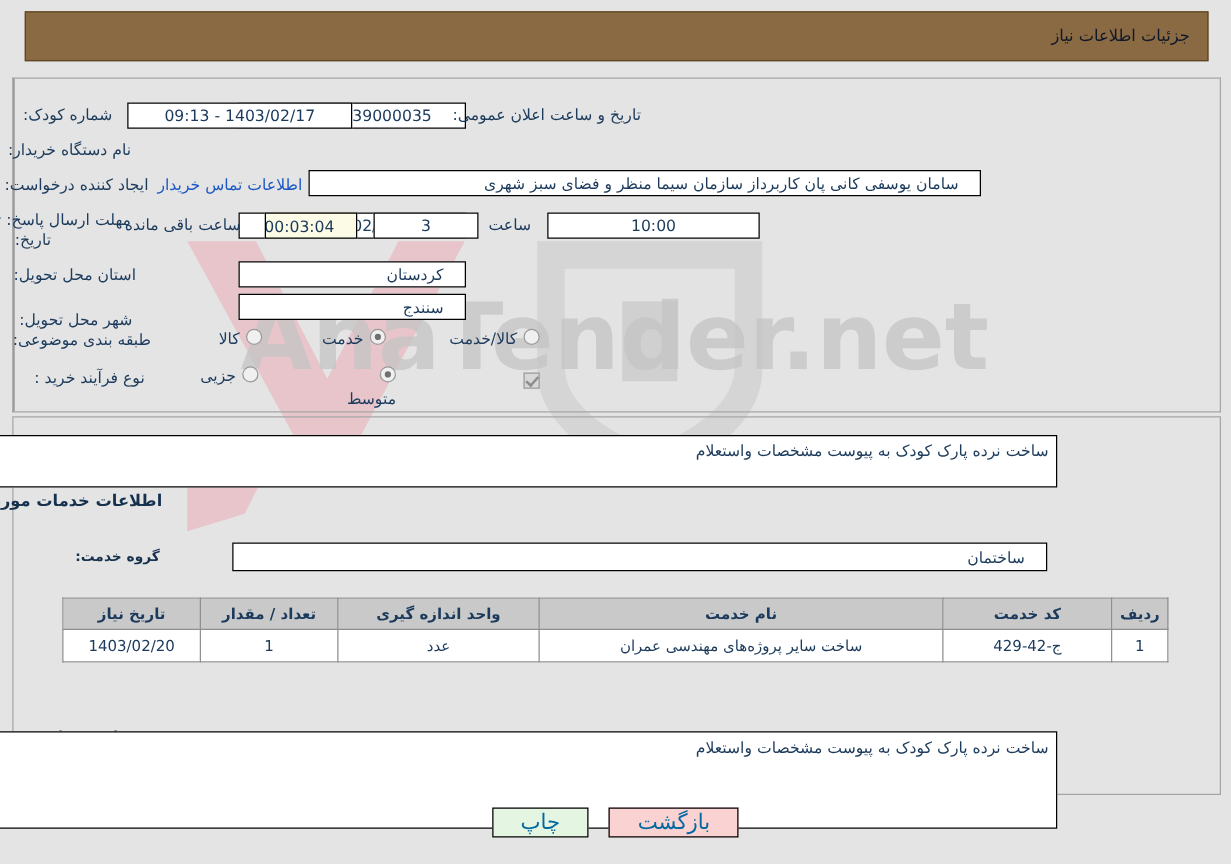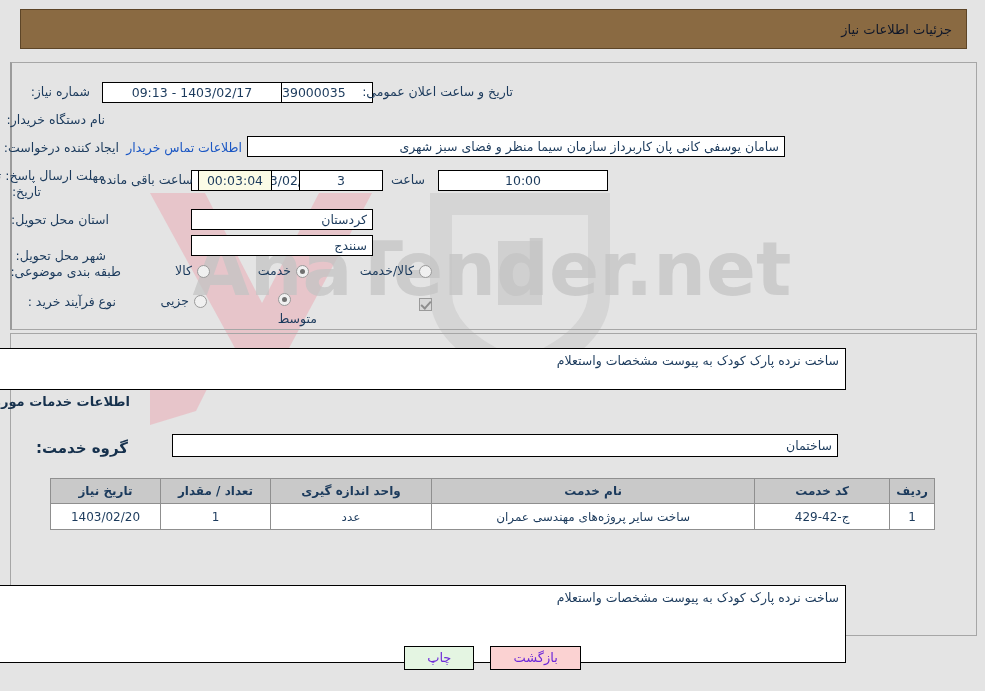--- a/index.html
+++ b/index.html
@@ -76,24 +76,25 @@
     line-height: 16px;
   }
 
   .fld {
     background: #ffffff;
     border: 1px solid #000000;
     font-size: 12.5px;
     color: #1b3a5c;
     height: 21px;
     line-height: 19px;
-    padding: 0 5px;
+    padding: 0 17px;
     white-space: nowrap;
     overflow: hidden;
     text-align: center;
+    margin-left: 14px;
   }
   .fld.right { text-align: right; }
   .fld.timer {
     background: #fbfbe6;
     text-align: center;
     font-size: 12.5px;
   }
 
   .link {
     color: #1b57c4;
@@ -114,21 +115,21 @@
     position: relative;
   }
   .radio.on::after {
     content: "";
     position: absolute;
     left: 3px; top: 3px;
     width: 5px; height: 5px;
     border-radius: 50%;
     background: #707070;
   }
-  .radio-group { display: flex; align-items: flex-end; gap: 5px; }
+  .radio-group { display: flex; align-items: flex-start; gap: 5px; }
   .radio-text { font-size: 12.5px; color: #1b3a5c; }
 
   .checkbox {
     display: inline-block;
     width: 13px; height: 13px;
     border: 1px solid #9a9a9a;
     background: #d8d8d8;
     vertical-align: middle;
     position: relative;
   }
@@ -157,21 +158,21 @@
 
   
   .sec-title {
     font-size: 13px;
     font-weight: bold;
     color: #16314d;
     white-space: nowrap;
   }
 
   .bold-lbl {
-    font-size: 15px;
+    font-size: 11px;
     font-weight: bold;
     color: #16314d;
     white-space: nowrap;
   }
 
   
   table.grid {
     border-collapse: collapse;
     width: 100%;
     font-size: 12px;
@@ -204,22 +205,22 @@
     position: absolute;
     left: 0; top: 646px;
     width: 985px;
     display: flex;
     justify-content: center;
     gap: 16px;
     z-index: 4;
   }
   .btn {
     border: 1px solid #000000;
-    font-size: 13px;
-    color: #6d28d9;
+    font-size: 17px;
+    color: #0369a1;
     padding: 3px 22px;
     cursor: pointer;
     line-height: 16px;
   }
   .btn-print { background: #e4f5e2; }
   .btn-back  { background: #fbd2d2; }
 </style>
 </head>
 <body>
 
@@ -238,21 +239,21 @@
       <text x="492" y="120" text-anchor="middle" font-family="DejaVu Sans, Liberation Sans, sans-serif" font-size="74" font-weight="bold" fill="#c4c4c4" opacity="0.75" direction="ltr">AnaTender.net</text>
     </svg>
   </div>
 
   <div class="titlebar">
     <span>جزئیات اطلاعات نیاز</span>
   </div>
 
   <div class="panel panel-top"></div>
 
-  <div class="abs lbl" style="right:895px; top:84px; text-align:right; width:80px;">شماره نیاز:</div>
+  <div class="abs lbl" style="right:895px; top:84px; text-align:right; width:80px;">شماره کودک:</div>
   <div class="abs fld" style="right:612px; top:82px; width:182px;">1103005439000035</div>
 
   <div class="abs lbl" style="right:472px; top:84px;">تاریخ و ساعت اعلان عمومی:</div>
   <div class="abs fld" style="right:703px; top:82px; width:180px; left:102px;">1403/02/17 - 09:13</div>
 
   <div class="abs lbl" style="right:880px; top:112px;">نام دستگاه خریدار:</div>
 
   <div class="abs lbl" style="right:866px; top:140px;">ایجاد کننده درخواست:</div>
   <div class="abs fld right" style="right:200px; top:136px; width:538px;">سامان یوسفی کانی پان کاربرداز سازمان سیما  منظر و فضای سبز شهری</div>
   <div class="abs link" style="right:743px; top:140px;text-align:center;">اطلاعات تماس خریدار</div>

